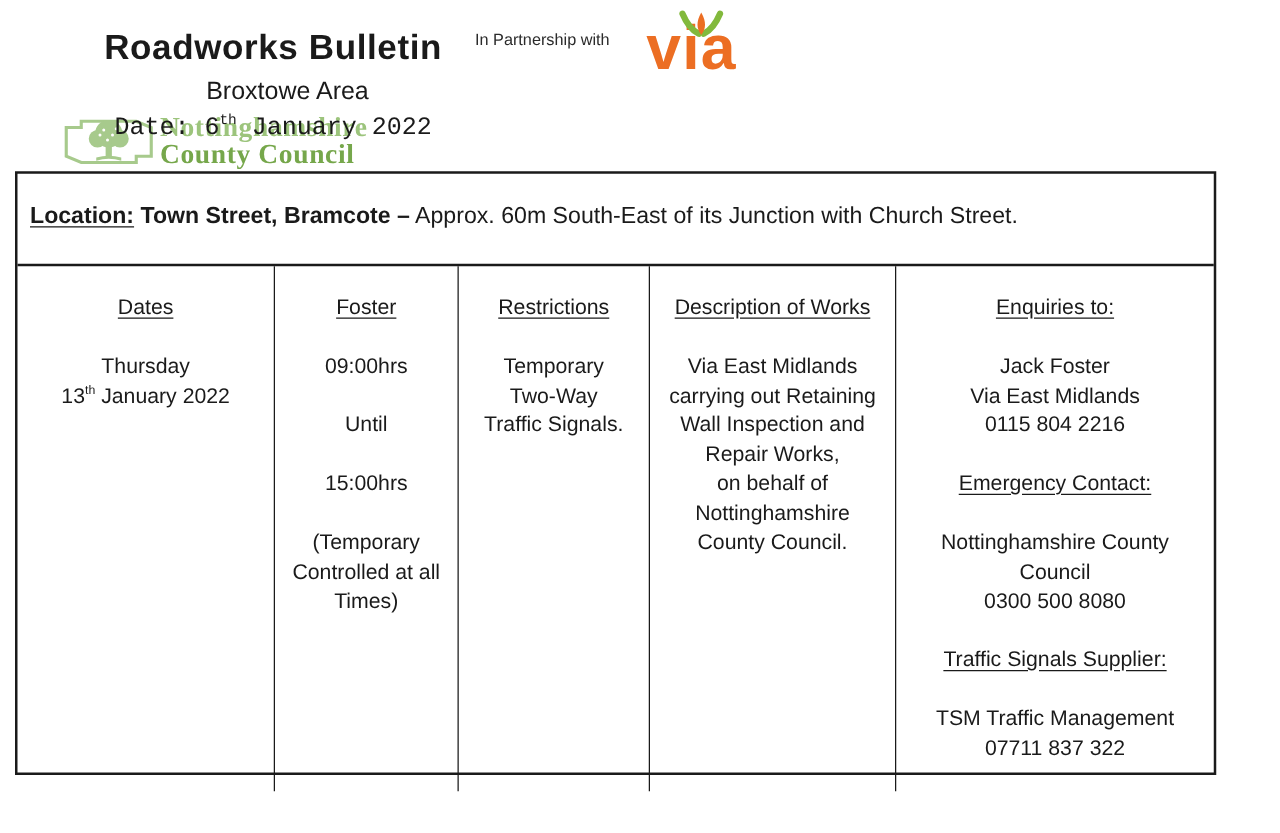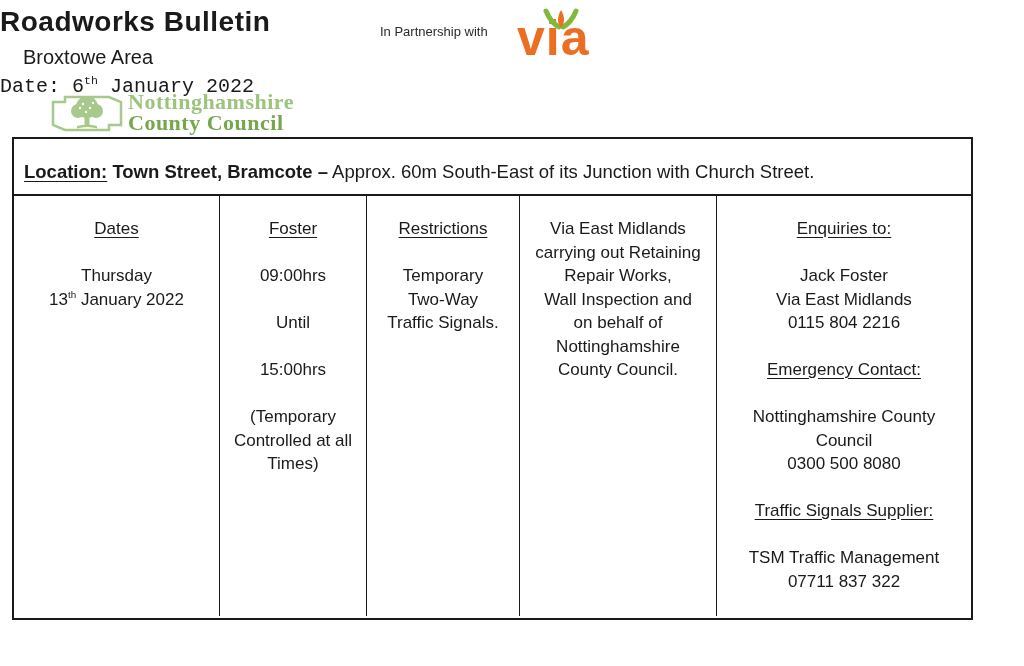--- a/index.html
+++ b/index.html
@@ -1,21 +1,21 @@
 <!DOCTYPE html>
 <html style="--via-orange: #EC6E23; --leaf-green: #82B93C; --council-green-dark: #76A74B; --council-green-light: #9CC47C; --emblem-green: #A7CA8C;"><head>
 <meta charset="utf-8">
 <style>
   * { margin:0; padding:0; box-sizing:border-box; }
   html,body { width:1024px; height:666px; background:#fff; }
   body { font-family:"Liberation Sans","DejaVu Sans",sans-serif; color:#1a1a1a; }
   .page { position:relative; width:1024px; height:666px; overflow:hidden; background:#fff; }
 
   
-  .header-left { position:absolute; left:0; top:6px; width:437px; text-align:left; z-index:2; }
+  .header-left { position:absolute; left:0; top:22px; width:437px; text-align:center; z-index:2; }
   .title { font-size:28px; font-weight:bold; letter-spacing:.5px; }
   .area  { font-size:20px; margin-top:8px;padding-left:23px; }
   .date  { font-size:20px; margin-top:6px;font-family:Liberation Mono, monospace; }
   sup { font-size:58%; vertical-align:super; line-height:0; }
 
   .partnership { position:absolute; left:380px; top:24px; font-size:13px; color:#2b2b2b; z-index:2; }
 
   .via-logo { position:absolute; left:517px; top:0; width:120px; height:72px; z-index:2; }
   .via-text { position:absolute; left:0; top:13px; font-size:50px; font-weight:bold; line-height:1;
               letter-spacing:1px; color:var(--via-orange); }
@@ -24,21 +24,21 @@
   .ncc-logo { position:absolute; left:50px; top:90px; width:280px; height:50px; z-index:1; }
   .ncc-emblem { position:absolute; left:0; top:2px; }
   .ncc-text { position:absolute; left:78px; top:1px; font-family:"Liberation Serif","DejaVu Serif",serif;
               font-weight:bold; letter-spacing:.5px; white-space:nowrap; }
   .ncc-line1 { font-size:22px; line-height:21px; color:var(--council-green-light); }
   .ncc-line2 { font-size:22px; line-height:21px; color:var(--council-green-dark); }
 
   
   .rtable { position:absolute; left:12px; top:137px; width:961px; height:483px;
             border:2px solid #1a1a1a; z-index:3; }
-  .location-row { height:57px; border-bottom:2px solid #1a1a1a; padding:21px 12px 0 10px;
+  .location-row { height:74px; border-bottom:2px solid #1a1a1a; padding:21px 12px 0 10px;
                   font-size:18.5px; line-height:23px; white-space:nowrap; }
   .bold { font-weight:bold; }
   .u { text-decoration:underline; text-underline-offset:3px; }
 
   .cols { display:flex; height:420px; }
   .col { border-right:1.5px solid #1a1a1a; padding-top:21px; text-align:center;
          font-size:17px; line-height:23.5px; }
   .col:nth-child(1){ width:206px; }
   .col:nth-child(2){ width:147px; }
   .col:nth-child(3){ width:153px; }
@@ -119,24 +119,25 @@
           <div class="ln">Controlled at all</div>
           <div class="ln">Times)</div>
         </div>
         <div class="col">
           <div class="col-header"><span class="u">Restrictions</span></div>
           <div class="ln">Temporary</div>
           <div class="ln">Two-Way</div>
           <div class="ln">Traffic Signals.</div>
         </div>
         <div class="col">
+          <div class="col-header"><span class="u">Description of Works</span></div>
           <div class="ln">Via East Midlands</div>
           <div class="ln">carrying out Retaining</div>
+          <div class="ln">Wall Inspection and</div>
           <div class="ln">Repair Works,</div>
-          <div class="ln">Wall Inspection and</div>
           <div class="ln">on behalf of</div>
           <div class="ln">Nottinghamshire</div>
           <div class="ln">County Council.</div>
         </div>
         <div class="col">
           <div class="col-header"><span class="u">Enquiries to:</span></div>
           <div class="ln">Jack Foster</div>
           <div class="ln">Via East Midlands</div>
           <div class="ln">0115 804 2216</div>
           <div class="ln">&nbsp;</div>

